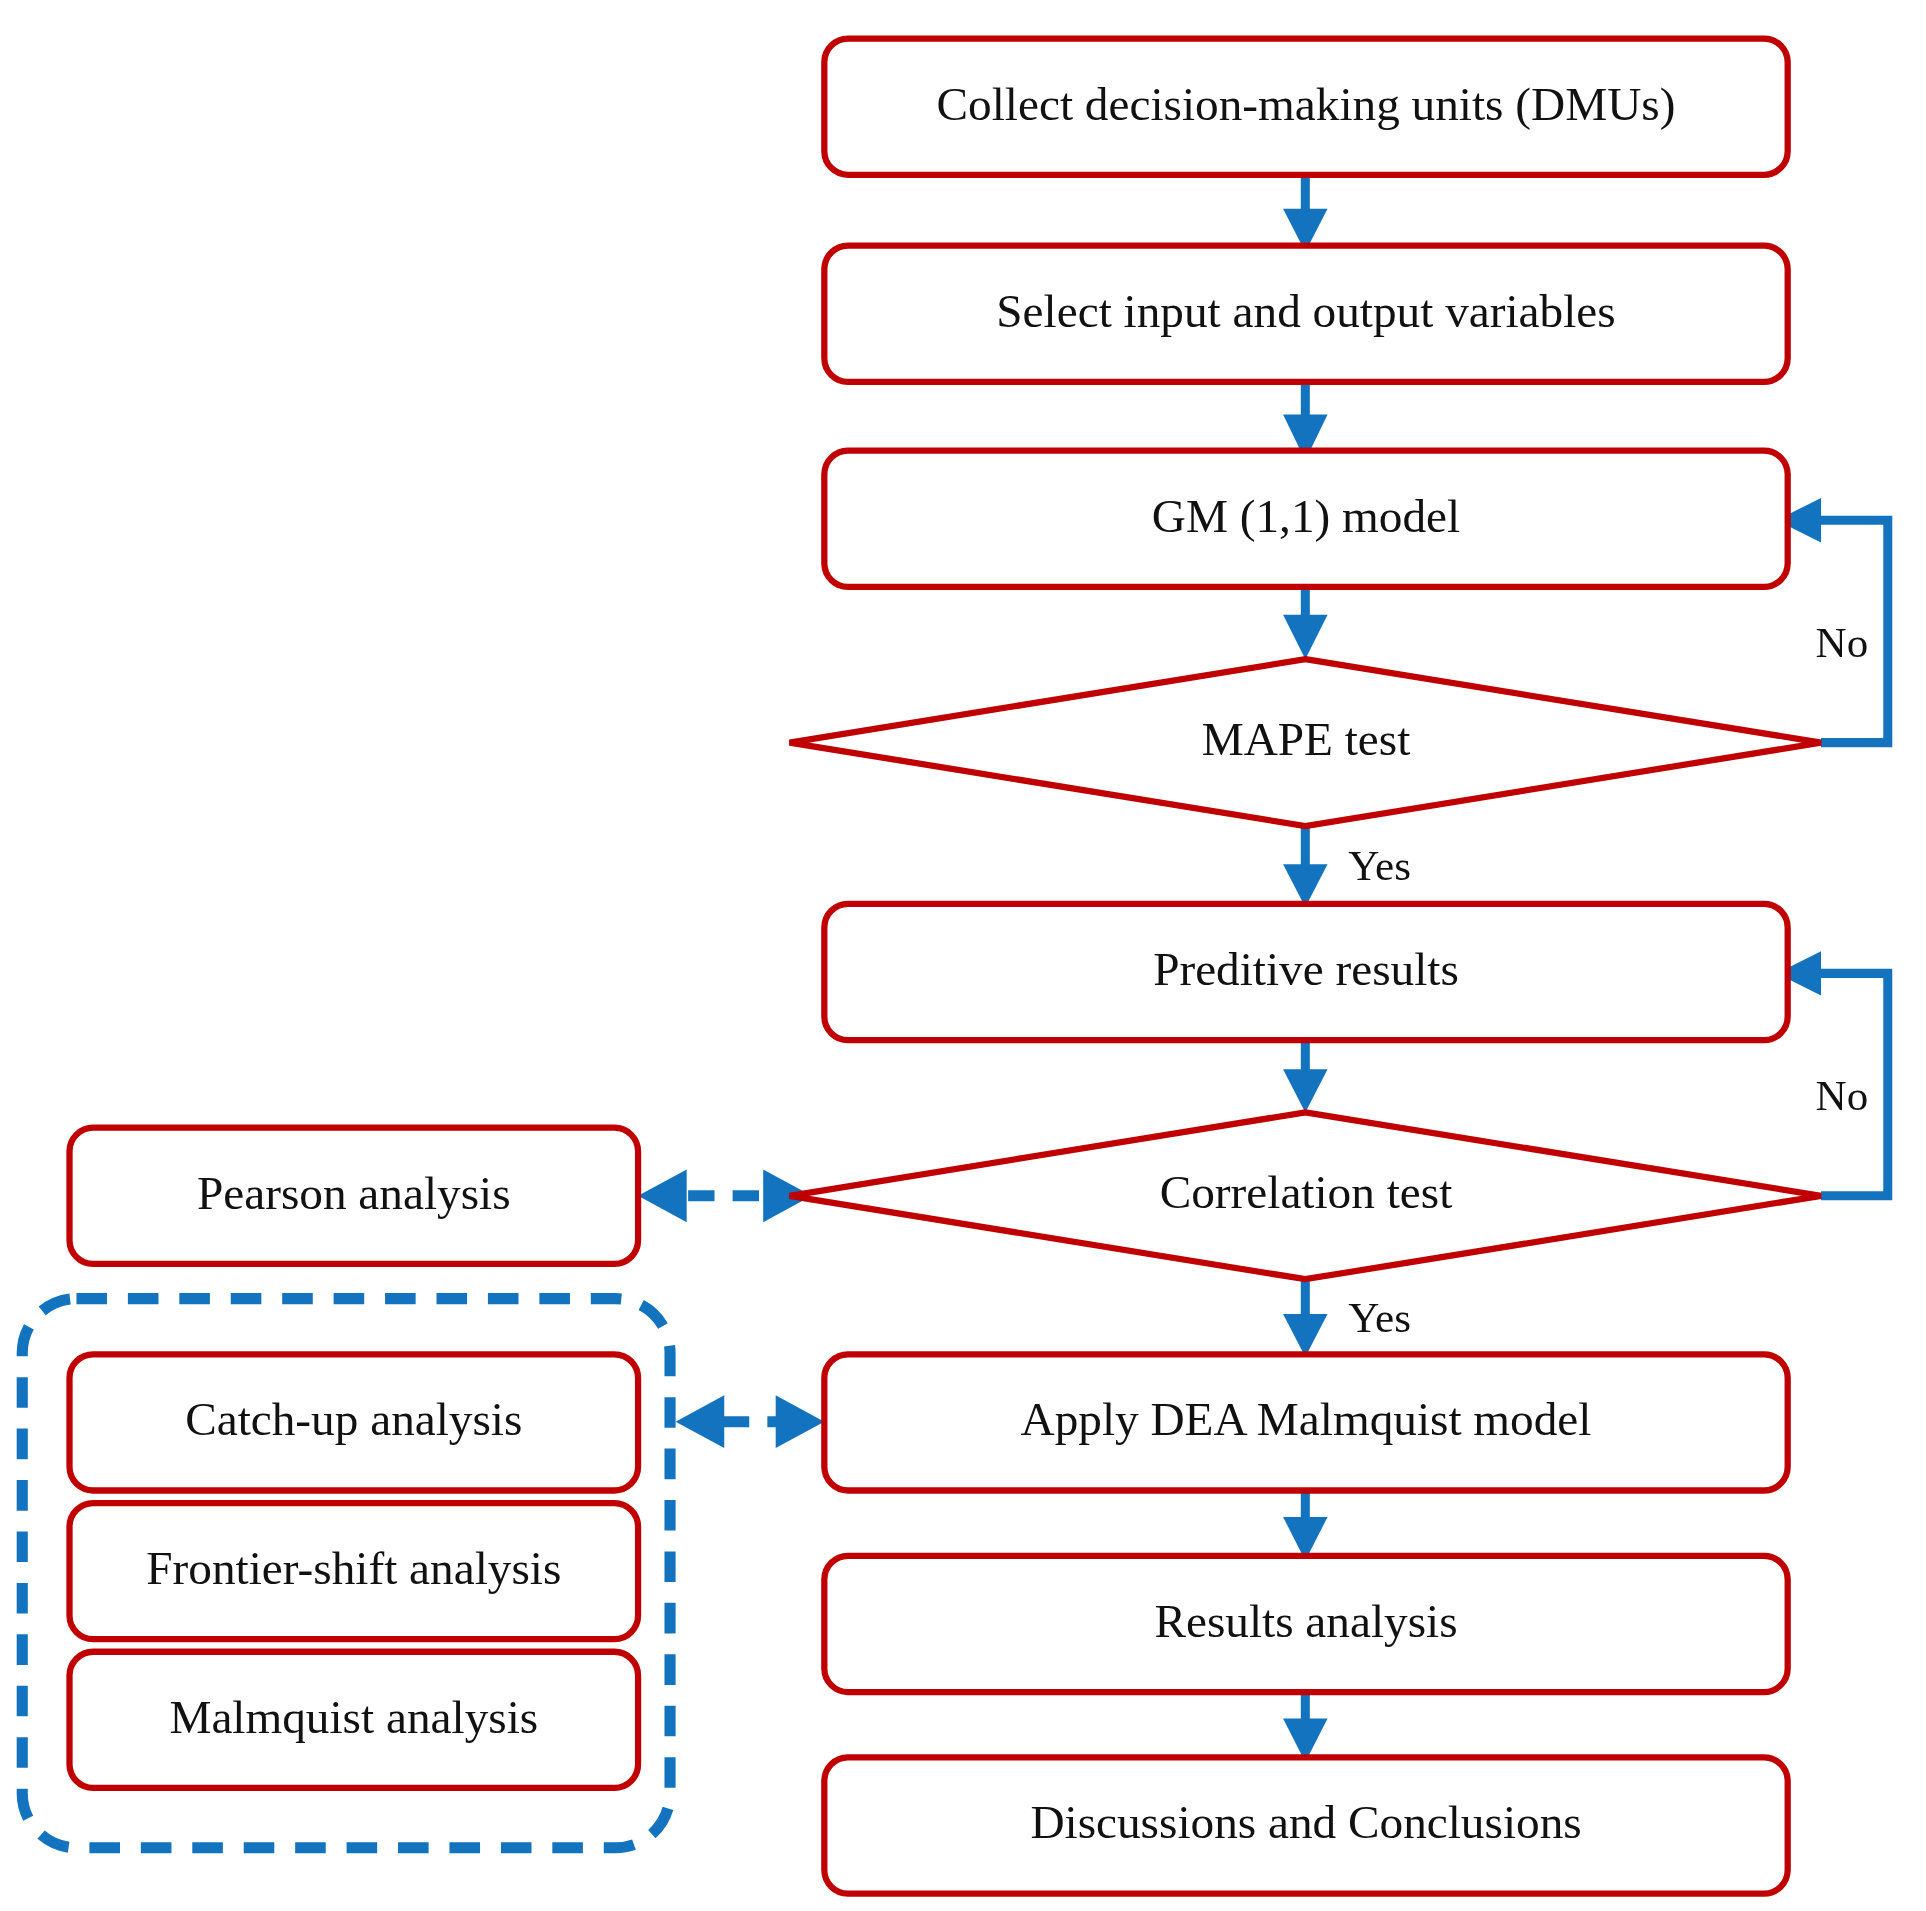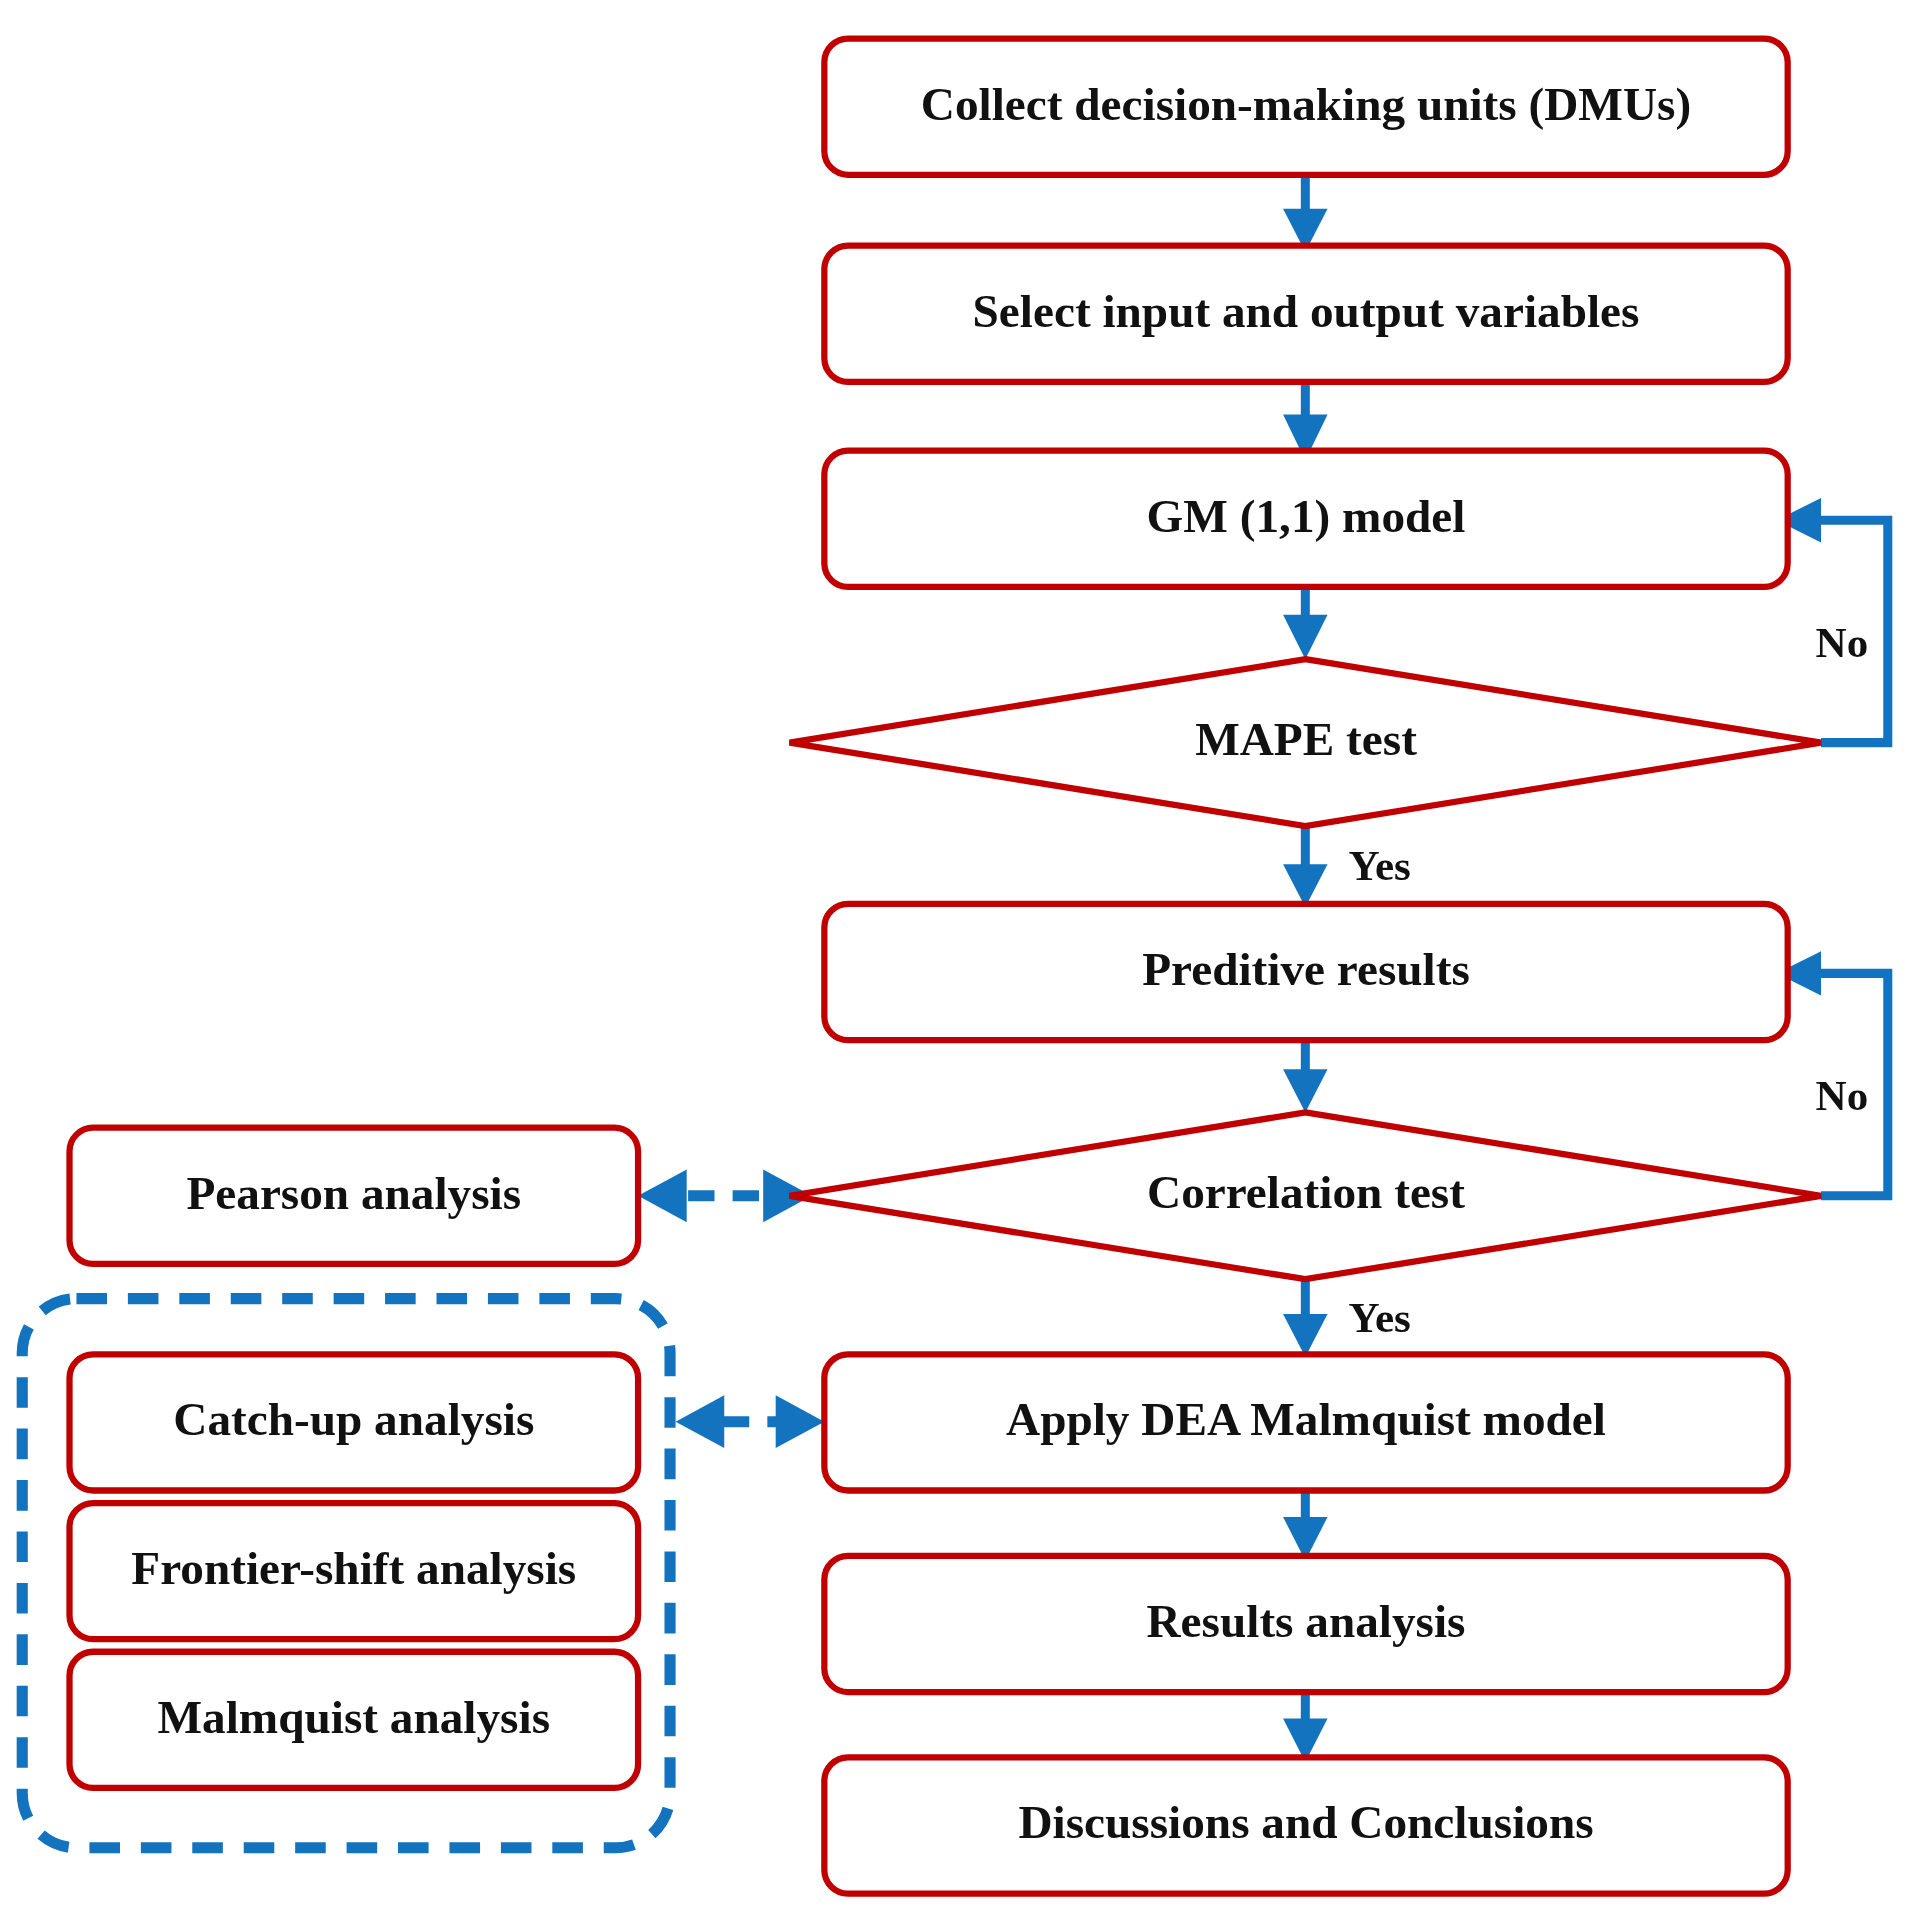--- a/index.html
+++ b/index.html
@@ -11,21 +11,20 @@
     width: 1926px;
     height: 1912px;
     font-family: "Liberation Serif", "DejaVu Serif", serif;
     overflow: hidden;
   }
   #flow-root {
     position: relative;
     width: 1926px;
     height: 1912px;
     background: #ffffff;
-    font-weight: bold;
   }
   svg#flow-svg {
     position: absolute;
     top: 0;
     left: 0;
     width: 1926px;
     height: 1912px;
     display: block;
   }
   .node-shape {

